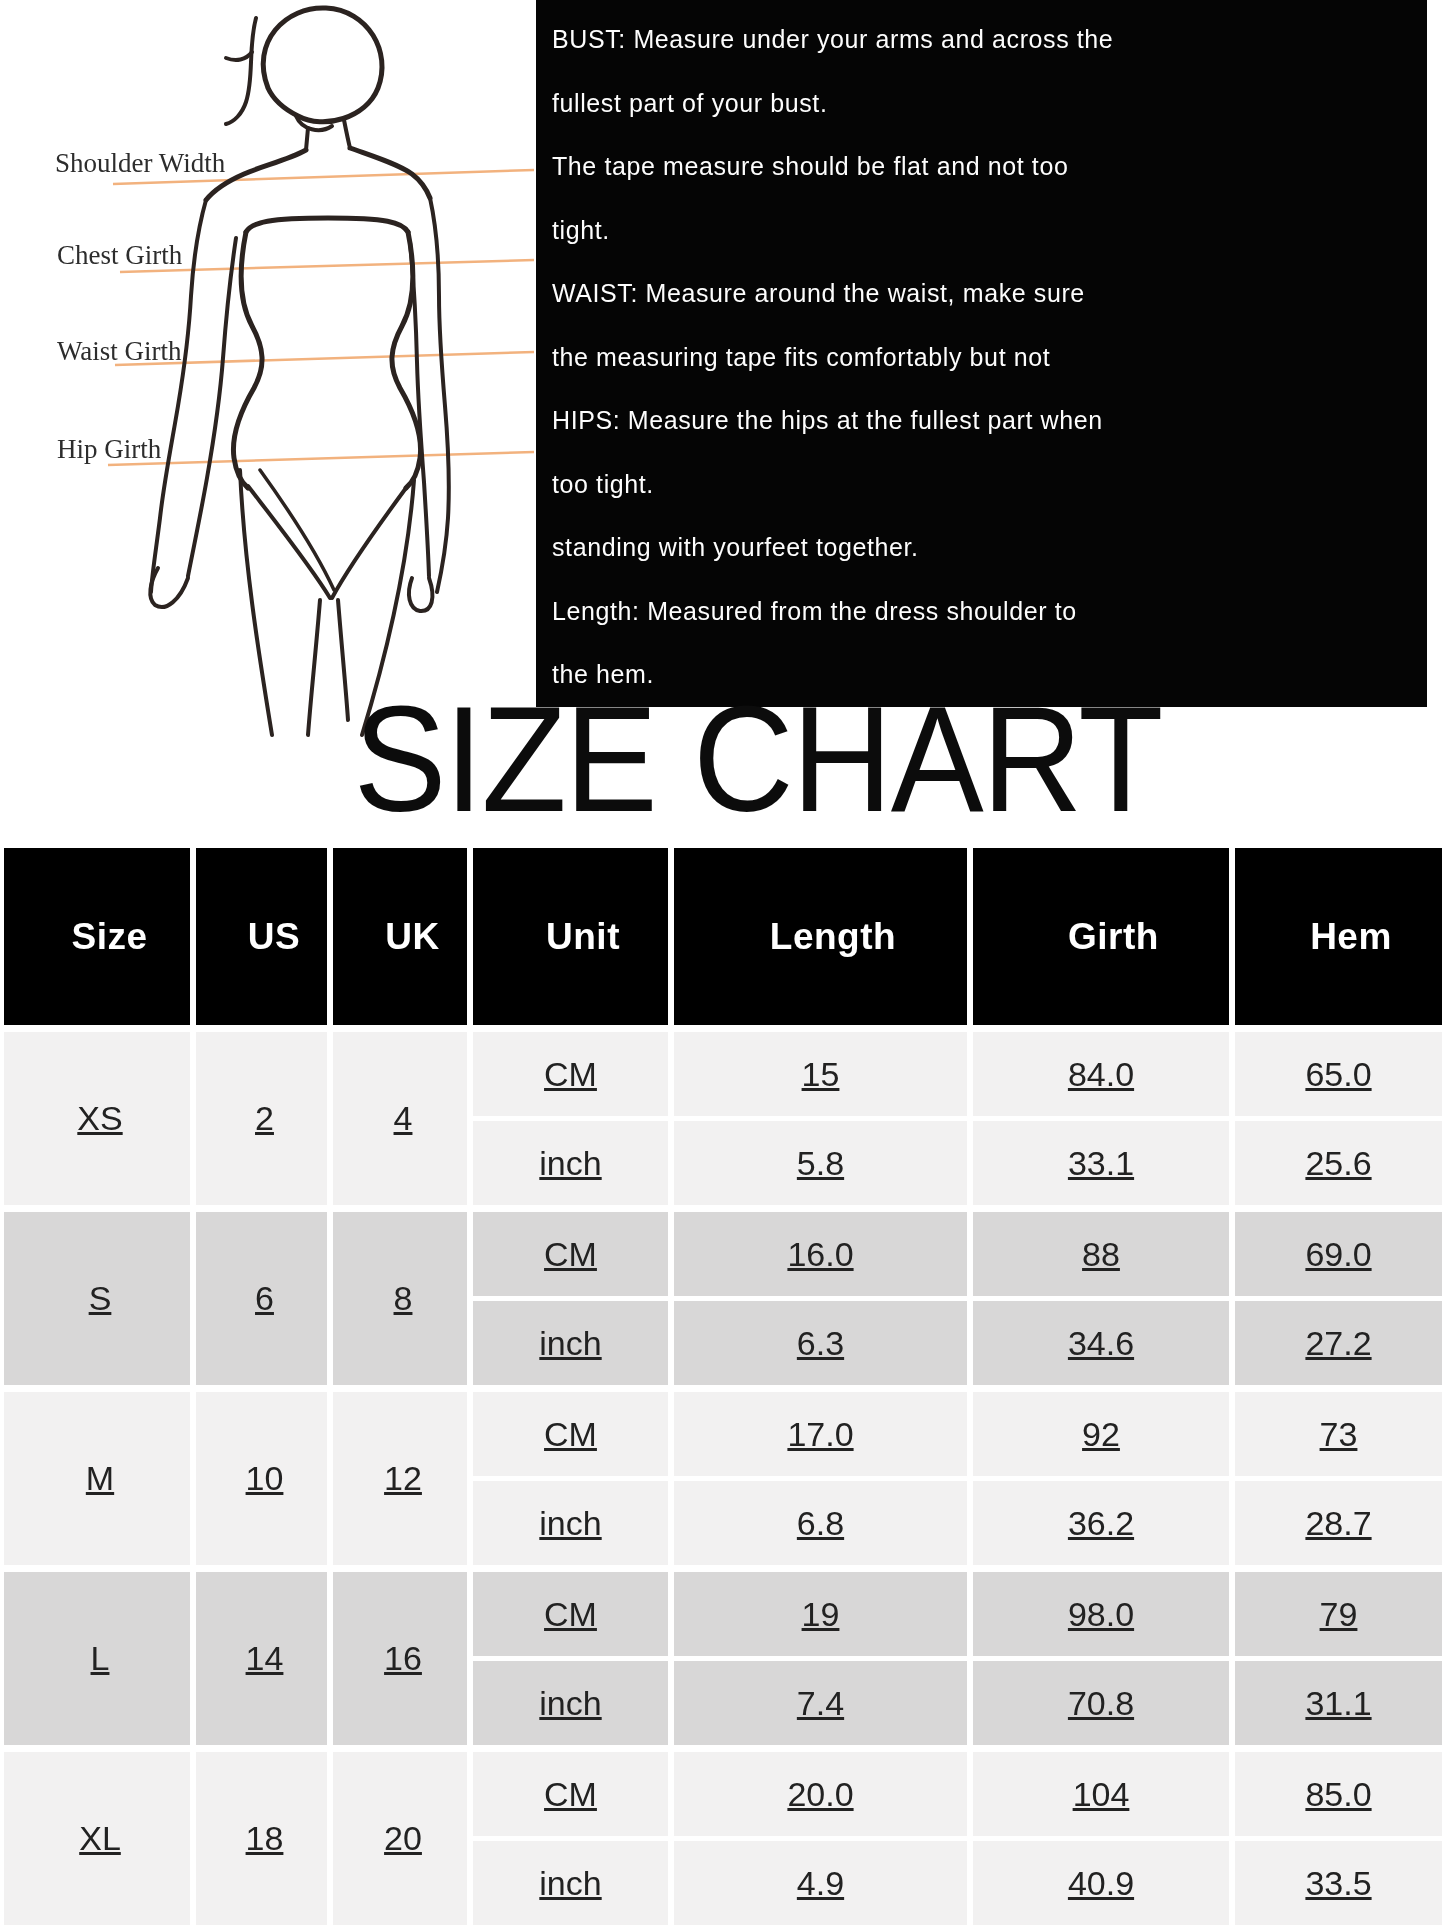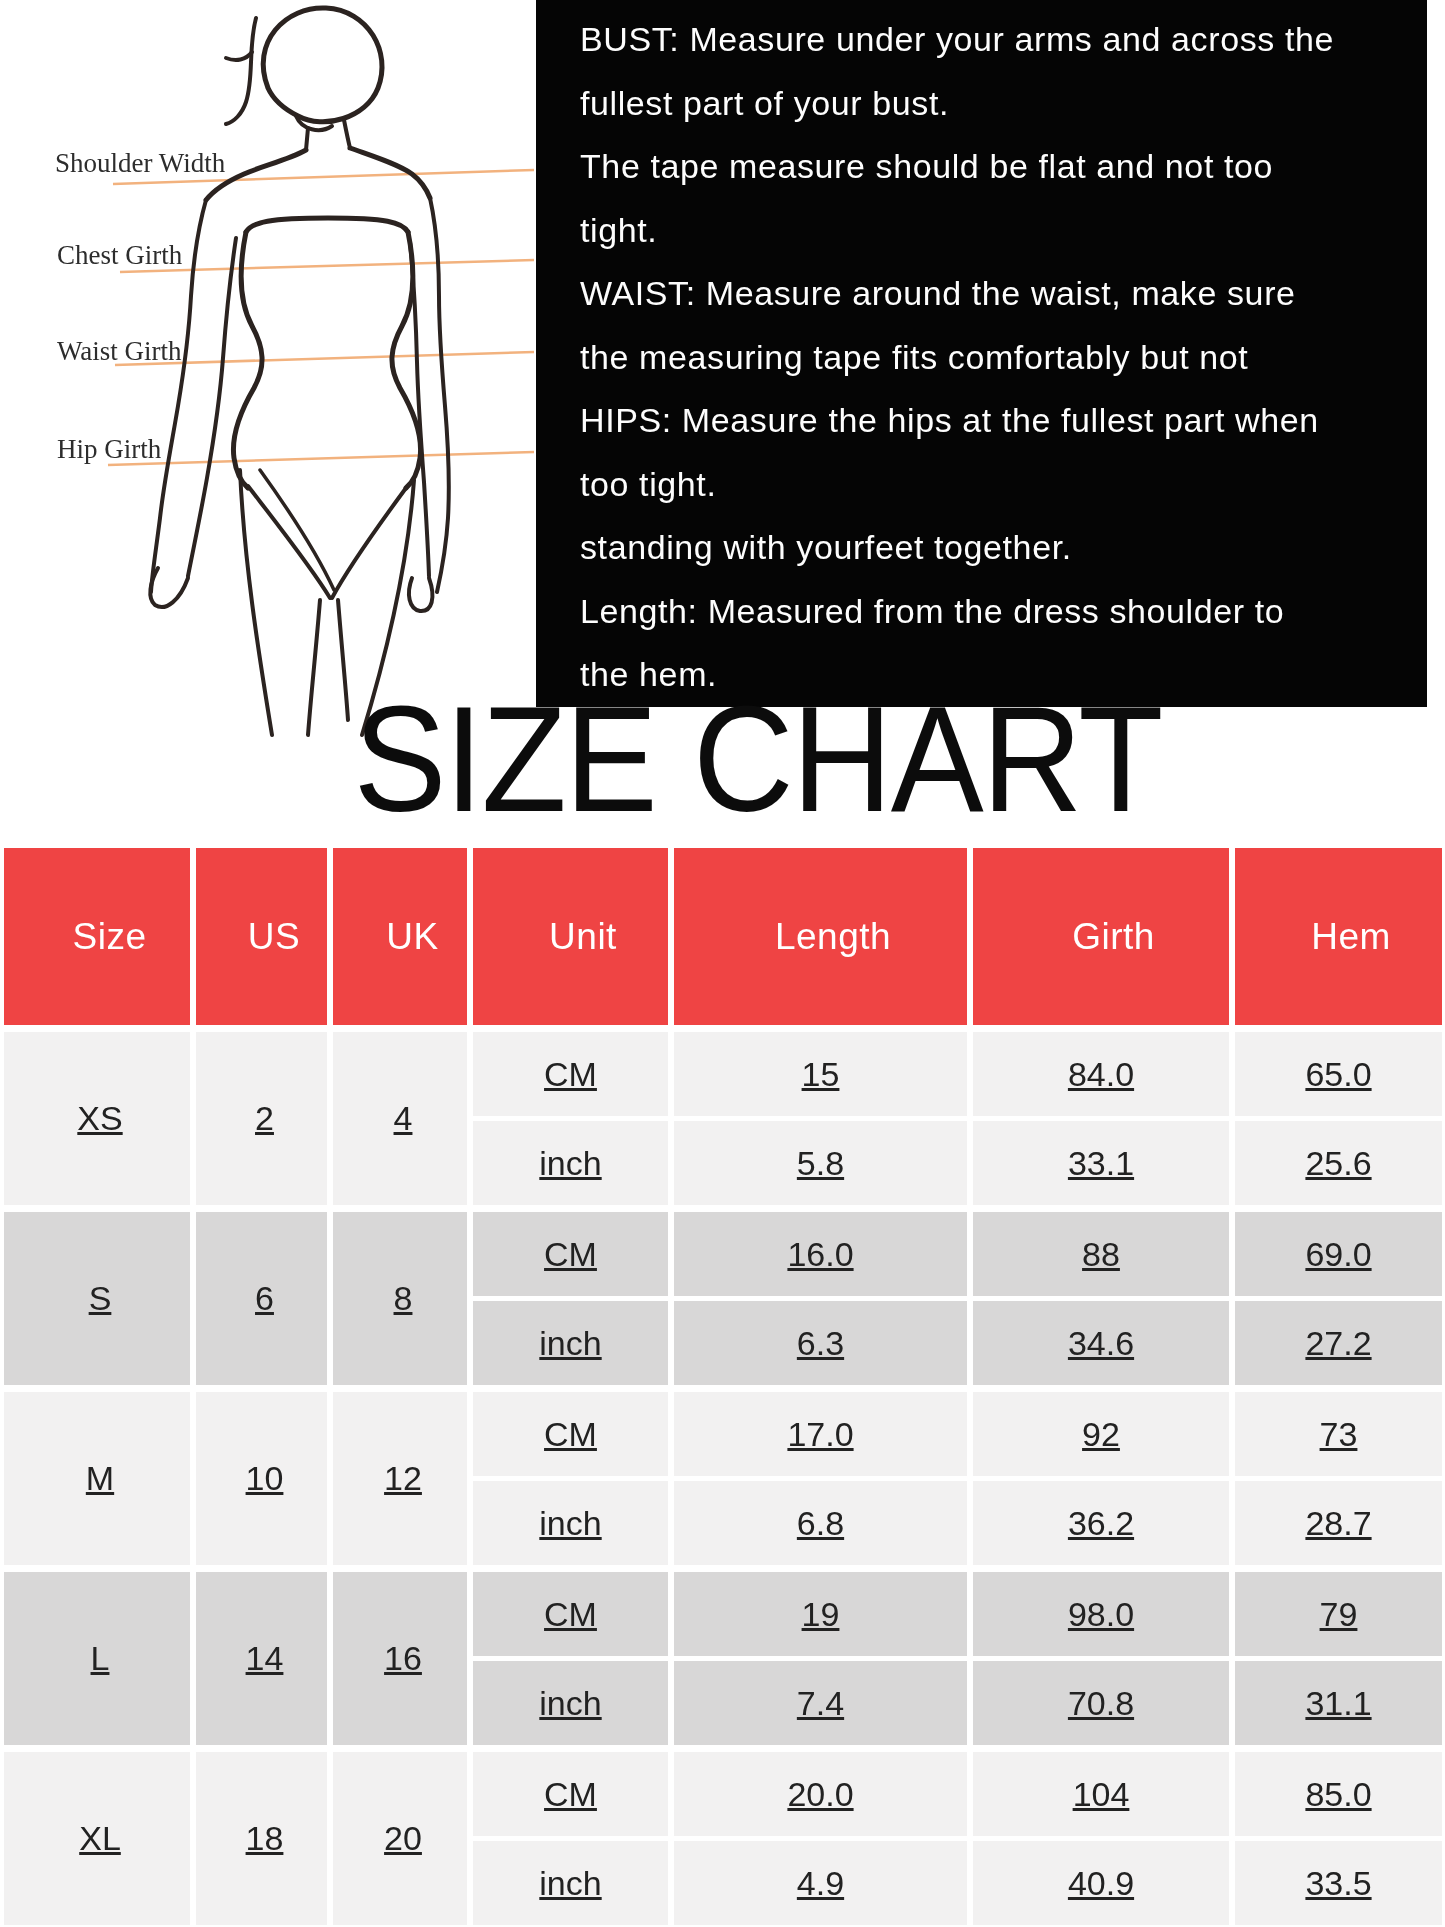--- a/index.html
+++ b/index.html
@@ -21,42 +21,42 @@
   .lbl-waist{left:57px;top:336px;}
   .lbl-hip{left:57px;top:434px;}
 
   
   .measure-box{
     position:absolute;left:536px;top:0;width:891px;height:707px;
     background:#050505;color:#fdfdfd;
     padding:8px 0 0 16px;box-sizing:border-box;overflow:hidden;
   }
   .measure-line{
-    font-size:34px;line-height:63.5px;letter-spacing:0.6px;white-space:nowrap;margin-left:28px;
+    font-size:25px;line-height:63.5px;letter-spacing:0.6px;white-space:nowrap;
   }
 
   
   .size-chart-title{
     position:absolute;left:70px;right:0;top:684px;height:150px;
     text-align:center;font-size:150px;line-height:150px;
     color:#0c0c0c;letter-spacing:-2px;white-space:nowrap;
     transform:scaleX(0.93);transform-origin:50% 50%;
   }
 
   
   .size-table{position:absolute;left:4px;top:848px;width:1438px;}
   .t-header{
     display:grid;
     grid-template-columns:186px 131px 134px 195px 293px 256px 207px;
     column-gap:6px;height:177px;
   }
   .t-header .hcell{
-    background:#ef4444;color:#ffffff;
+    background:#000000;color:#ffffff;
     display:flex;align-items:center;justify-content:center;
-    font-weight:400;font-size:37px;letter-spacing:0.5px;padding-left:25px;
+    font-weight:700;font-size:37px;letter-spacing:0.5px;padding-left:25px;
   }
   .t-block{
     display:grid;
     grid-template-columns:186px 131px 134px 195px 293px 256px 207px;
     grid-template-rows:84px 5px 84px;
     column-gap:6px;
     padding-top:7px;height:173px;
   }
   .t-block .cell{
     display:flex;align-items:center;justify-content:center;

